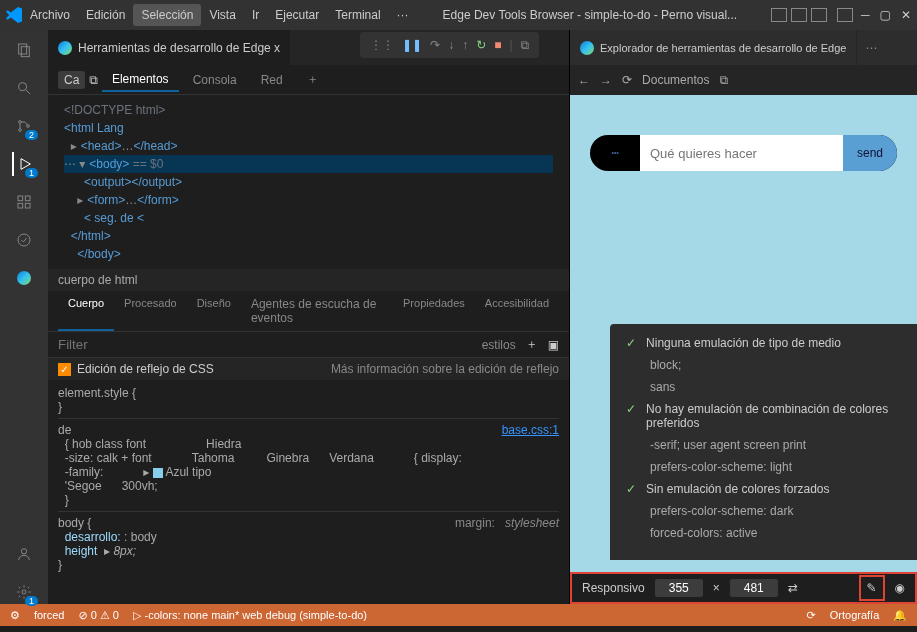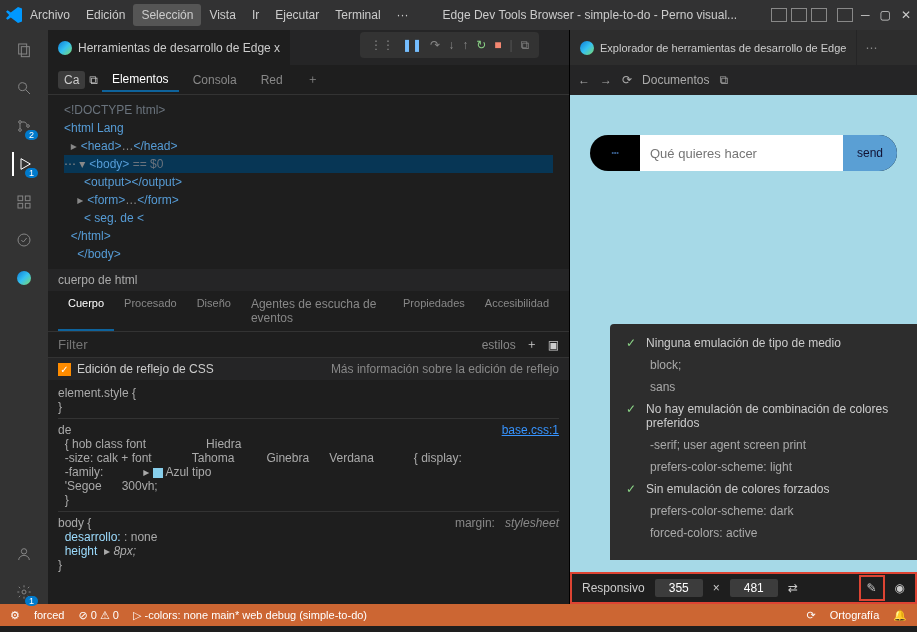--- a/index.html
+++ b/index.html
@@ -239,21 +239,21 @@
       <div class="rule" style="border-top:1px solid #333;padding-top:4px">
         <span>de</span><a class="link">base.css:1</a><br>
         &nbsp;&nbsp;<span>{ hob class font</span><span style="margin-left:60px">Hiedra</span><br>
         &nbsp;&nbsp;<span>-size: calk + font</span><span style="margin-left:40px">Tahoma</span><span style="margin-left:32px">Ginebra</span><span style="margin-left:20px">Verdana</span><span style="margin-left:40px">{ display:</span><br>
         &nbsp;&nbsp;<span>-family:</span><span style="margin-left:40px">▸ </span><span class="swh"></span> <span>Azul tipo</span><br>
         &nbsp;&nbsp;<span>'Segoe</span><span style="margin-left:20px">300vh;</span><br>
         &nbsp;&nbsp;<span>}</span>
       </div>
       <div class="rule" style="border-top:1px solid #333;padding-top:4px">
         <span>body {</span><span style="float:right;color:#888"><span>margin:</span>&nbsp;&nbsp;&nbsp;<i>stylesheet</i></span><br>
-        &nbsp;&nbsp;<span class="prop">desarrollo:</span> <span>: none</span><br>
+        &nbsp;&nbsp;<span class="prop">desarrollo:</span> <span>: body</span><br>
         &nbsp;&nbsp;<span class="prop">height</span>&nbsp;&nbsp;▸ <i>8px;</i><br>
         <span>}</span>
       </div>
     </div>
   </div>
 
   <div class="right-pane">
     <div class="tabs" style="background:#2d2d2d">
       <div class="tab right">
         <span class="edge-ic"></span>

